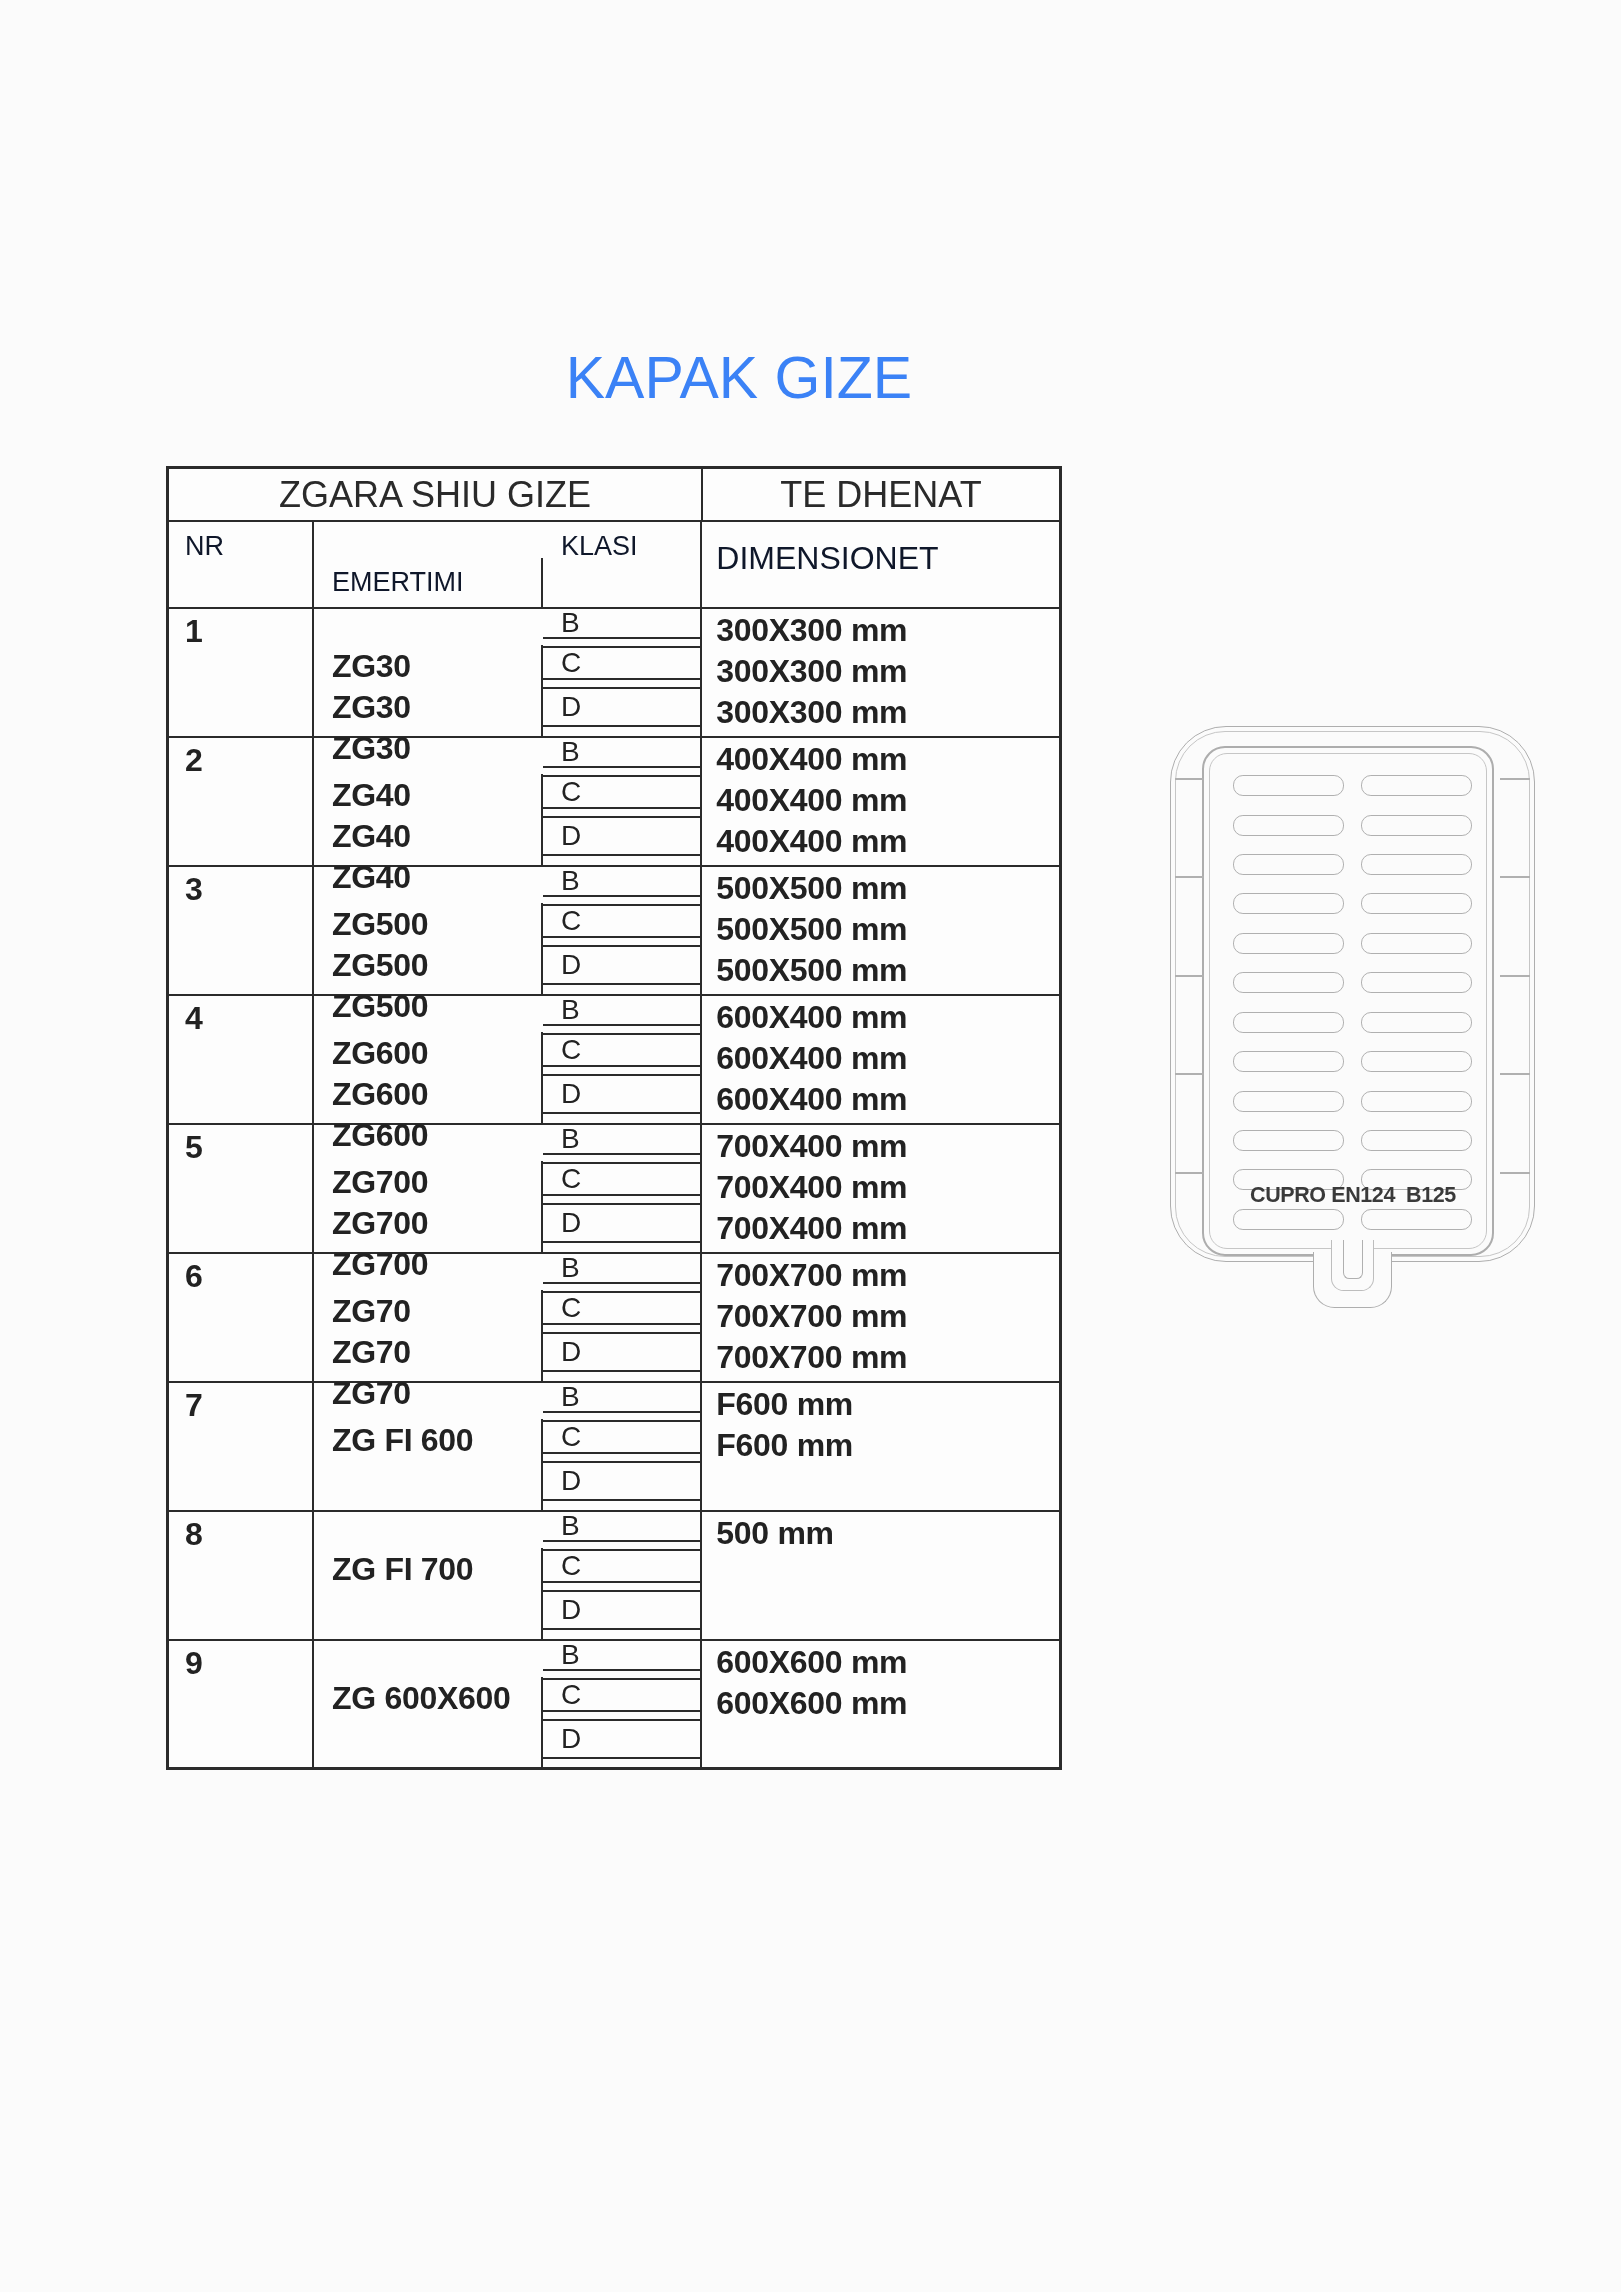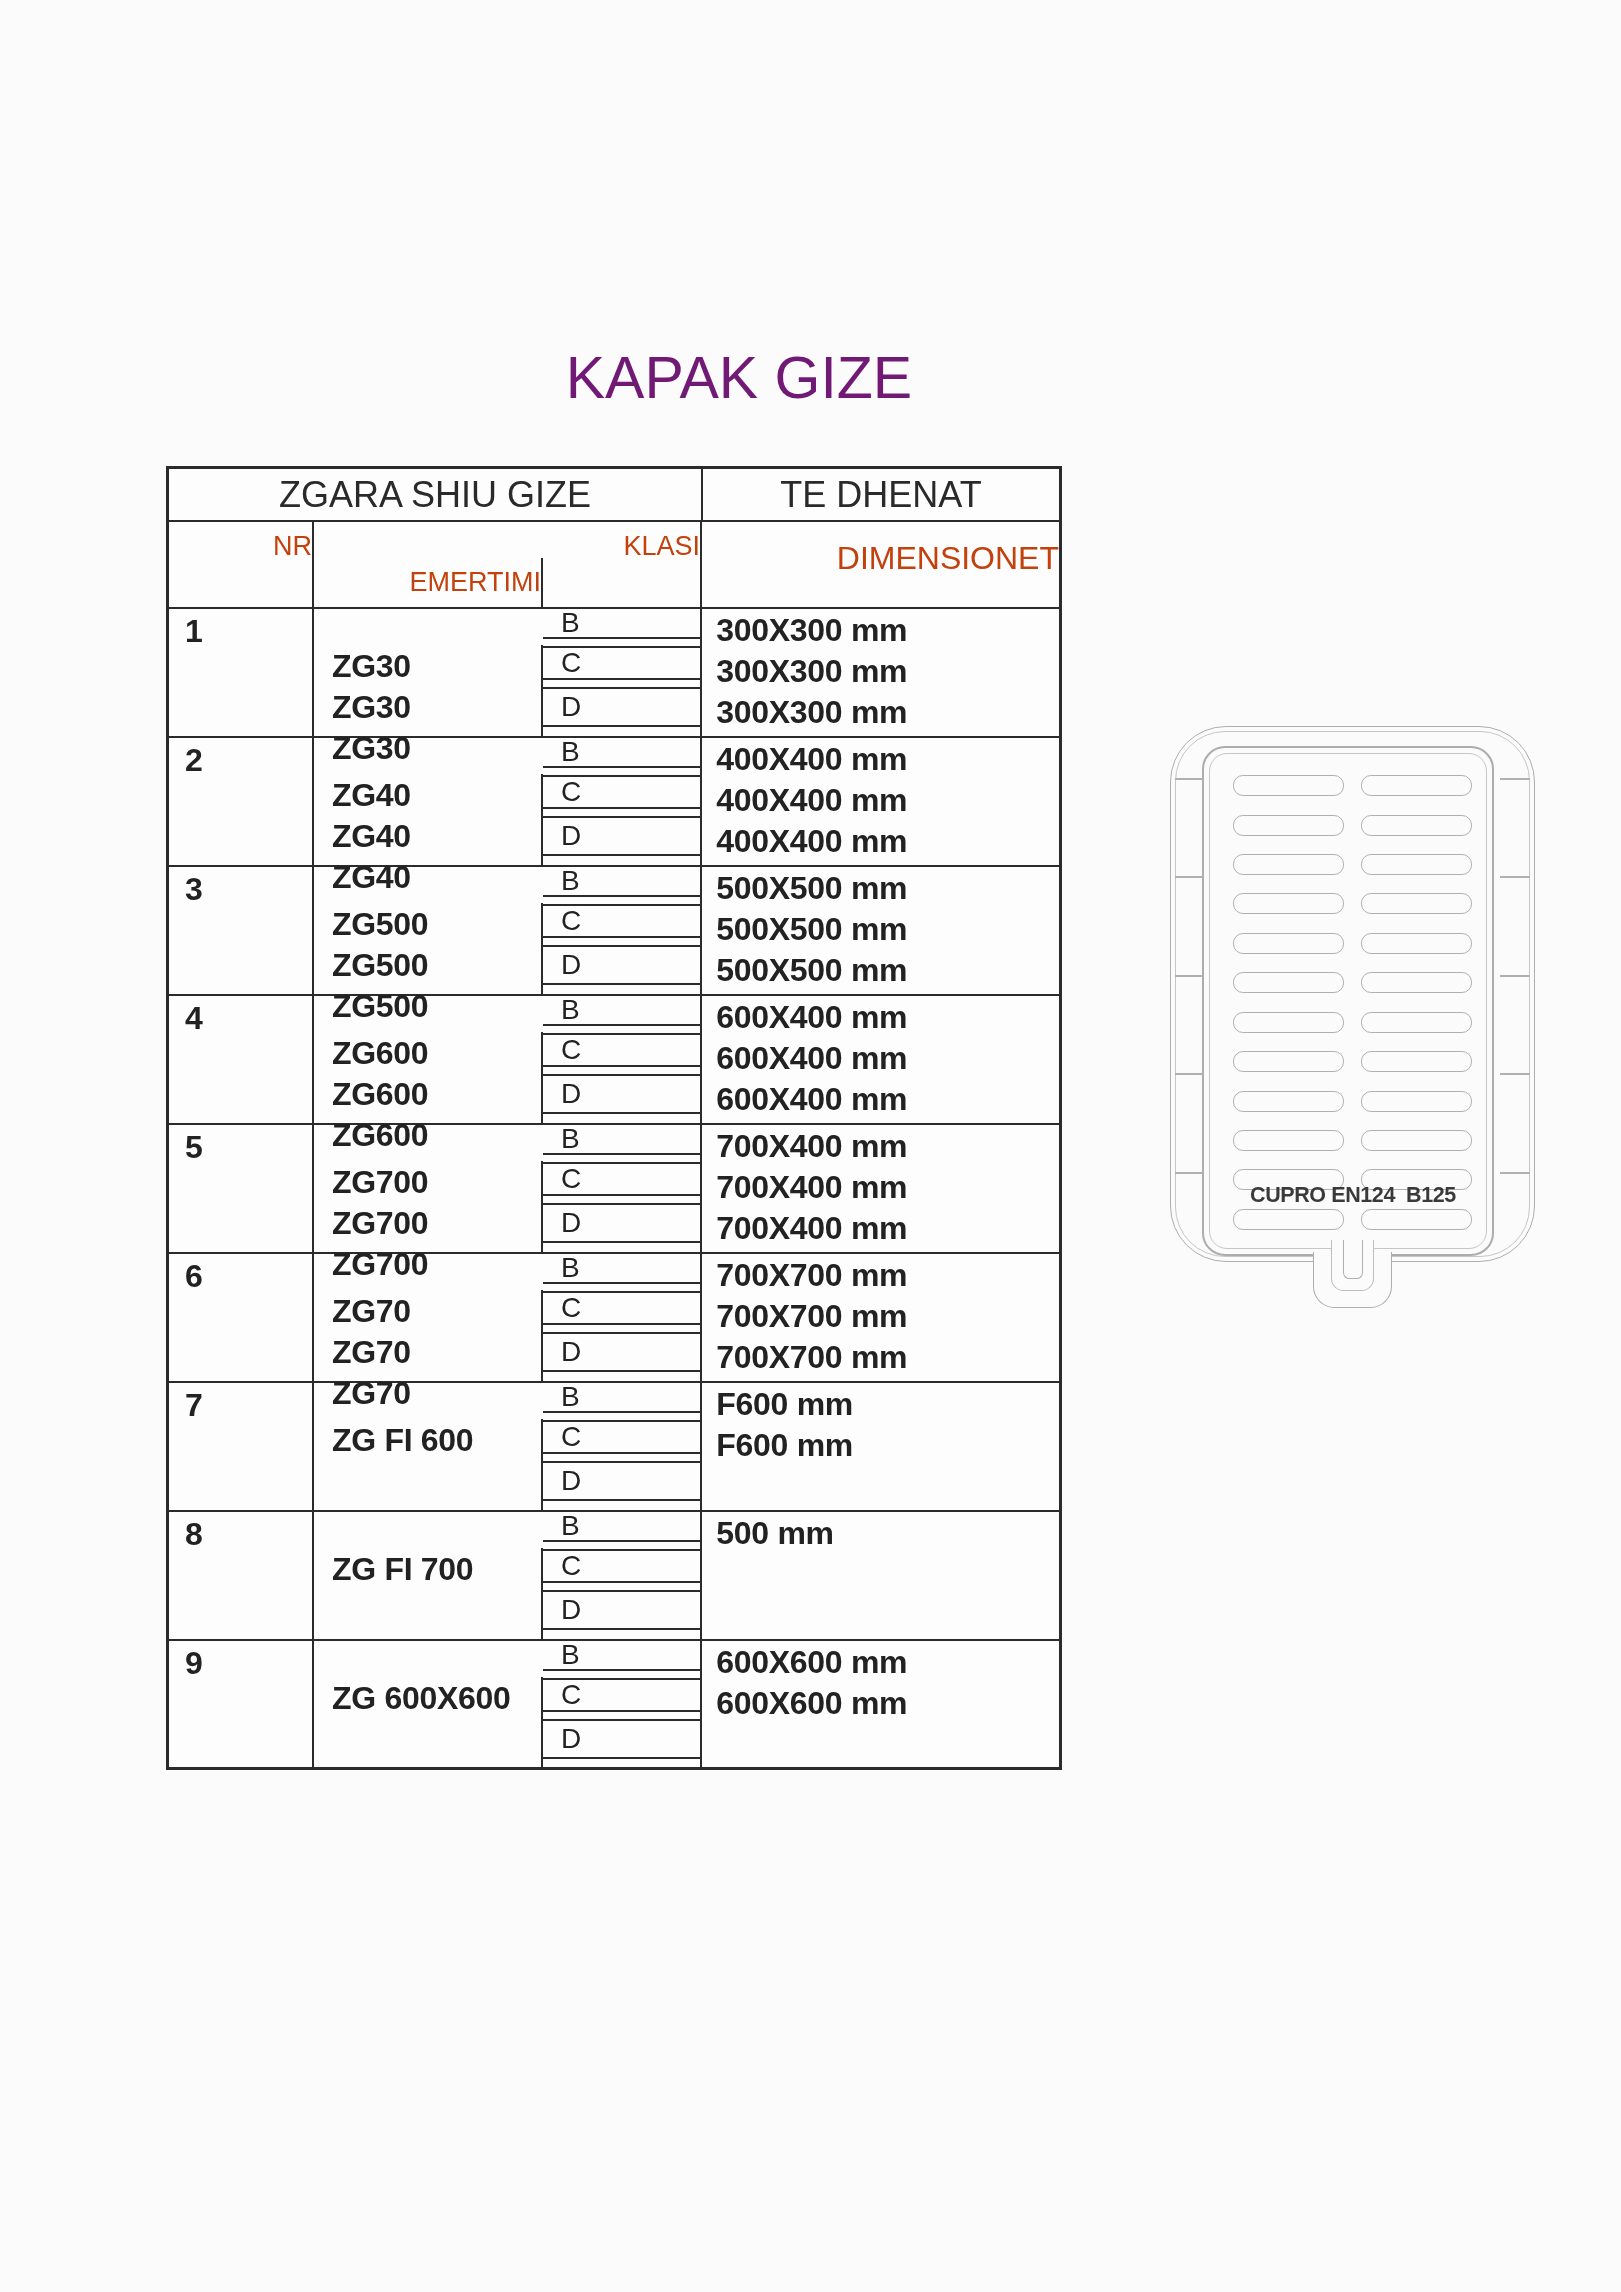--- a/index.html
+++ b/index.html
@@ -1,34 +1,34 @@
 <!DOCTYPE html>
 <html style="font-size:14.3px"><head>
 <meta charset="utf-8">
 <style>
   html,body{margin:0;padding:0;background:#e8e8e8;}
   .canvas{position:relative;width:1621px;height:2293px;background:#fbfbfb;overflow:hidden;
           font-family:"Liberation Sans",sans-serif;color:#262626;}
 
   
   .title{position:absolute;left:515px;top:347px;width:448px;height:63px;
-         font-size:59px;line-height:63px;font-weight:400;color:#701a75;
+         font-size:59px;line-height:63px;font-weight:400;color:#3b82f6;
          text-align:center;letter-spacing:0;}
 
   
   .spec-table{position:absolute;left:166px;top:466px;width:896px;
               border:3.6px solid #2b2b2b;box-sizing:border-box;background:#fdfdfd;}
   .spec-table *{box-sizing:border-box;}
   .hrow1{display:flex;height:53px;border-radius:17px;}
   .hcell{border-bottom:2.7px solid #2b2b2b;display:flex;align-items:center;justify-content:center;
          font-size:36px;color:#2a2a2a;}
   .hcell.left{width:534px;border-right:2.7px solid #2b2b2b;}
   .hcell.right{flex:1;}
   .hrow2{display:flex;height:87px;}
-  .shcell{border-bottom:2.7px solid #2b2b2b;padding-top:9px;font-size:27px;color:#c2410c;text-align:right;}
+  .shcell{border-bottom:2.7px solid #2b2b2b;padding-top:9px;font-size:27px;color:#0f172a;}
   .shcell.c-nr{padding-left:16px;}
   .shcell.c-em{padding-left:18px;}
   .shcell.c-kl{padding-left:18px;}
   .shcell.c-dim{padding-left:14.3px;font-size:32px;padding-top:18px;}
   .c-nr{width:145px;border-right:2.7px solid #2b2b2b;}
   .c-em{width:229px;border-right:2.7px solid #2b2b2b;margin-top:36px;}
   .c-kl{width:159px;border-right:2.7px solid #2b2b2b;position:relative;}
   .c-dim{flex:1;}
   .group{display:flex;height:129px;border-bottom:2.7px solid #2b2b2b;}
   .group:last-child{height:126px;border-bottom:none;}

